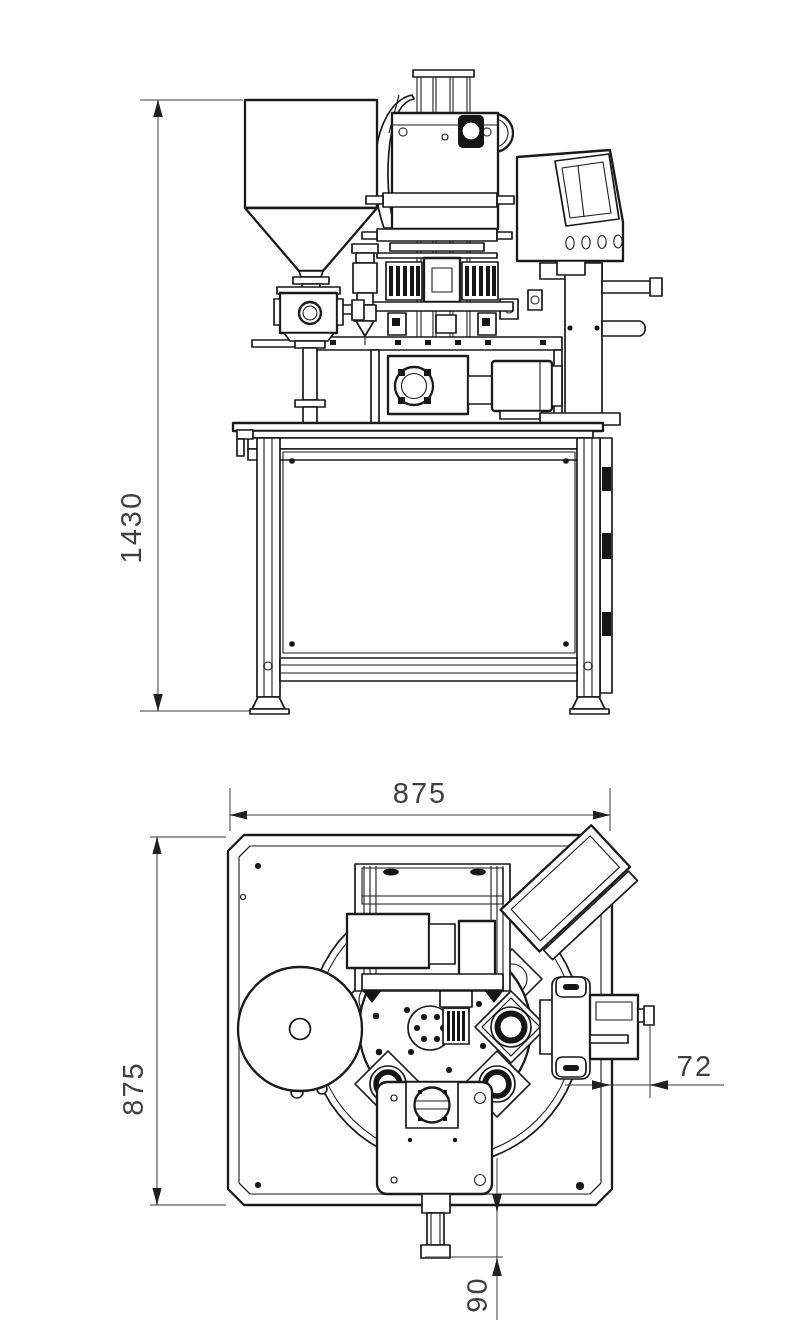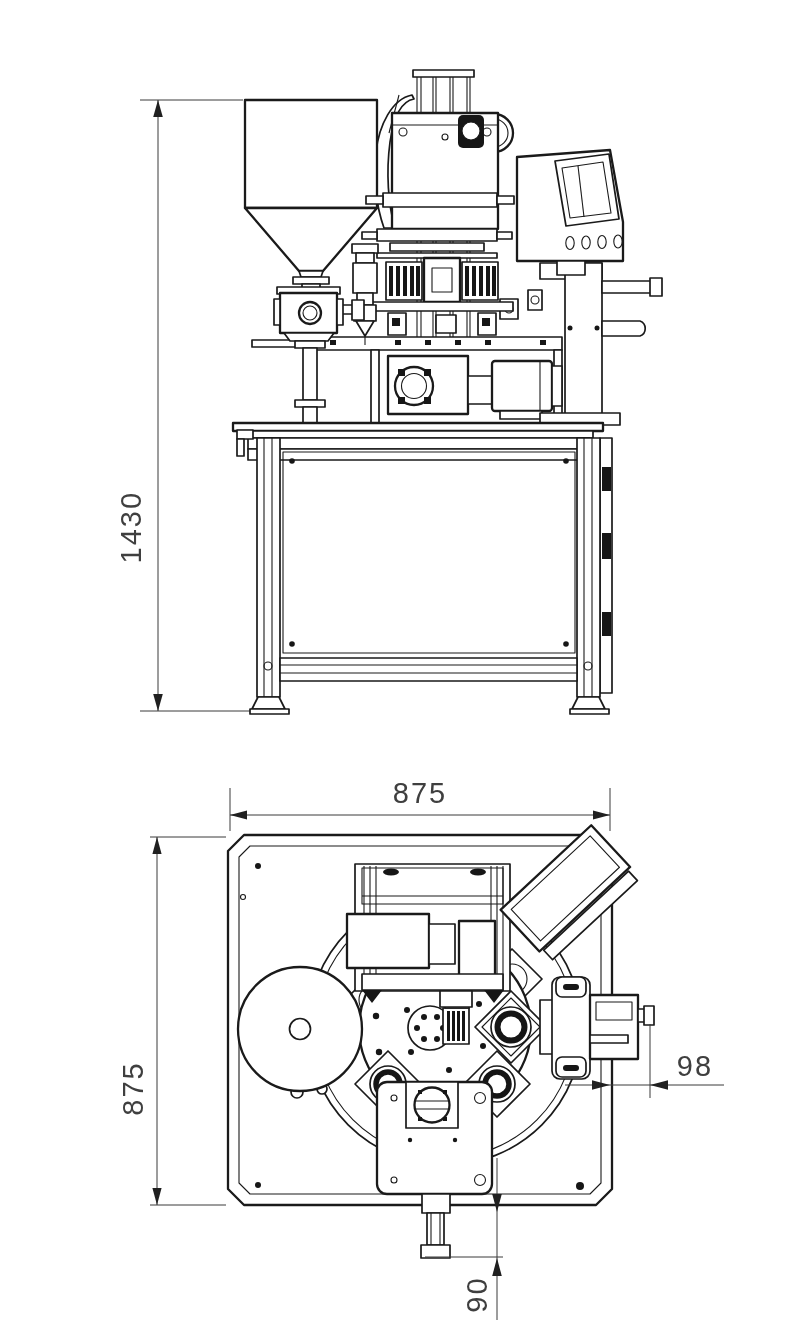--- a/index.html
+++ b/index.html
@@ -414,16 +414,16 @@
     </g>
   </g>
 </svg>
 
 <div class="dim-label rot" style="left:96px;top:512px;width:70px;">1430</div>
 
 <div class="dim-label" style="left:375px;top:777px;width:90px;">875</div>
 
 <div class="dim-label rot" style="left:98px;top:1072px;width:70px;">875</div>
 
-<div class="dim-label" style="left:665px;top:1050px;width:60px;">98</div>
+<div class="dim-label" style="left:665px;top:1050px;width:60px;">72</div>
 
 <div class="dim-label rot" style="left:447px;top:1278px;width:60px;">90</div>
 </div>
 
 </body></html>

